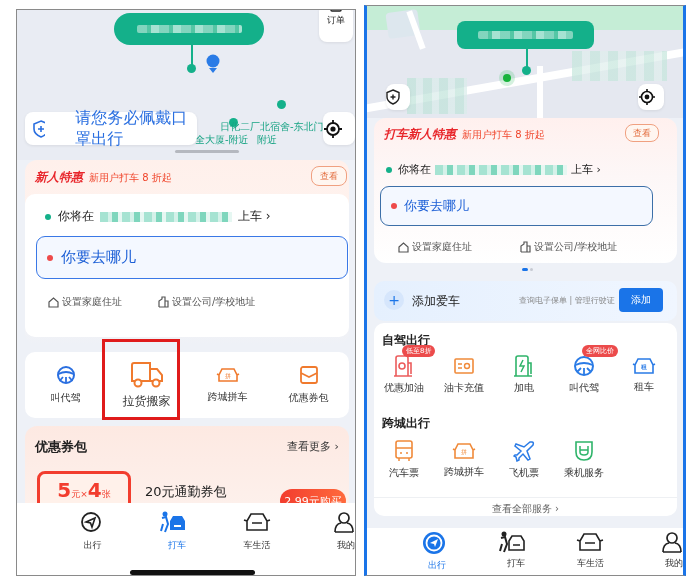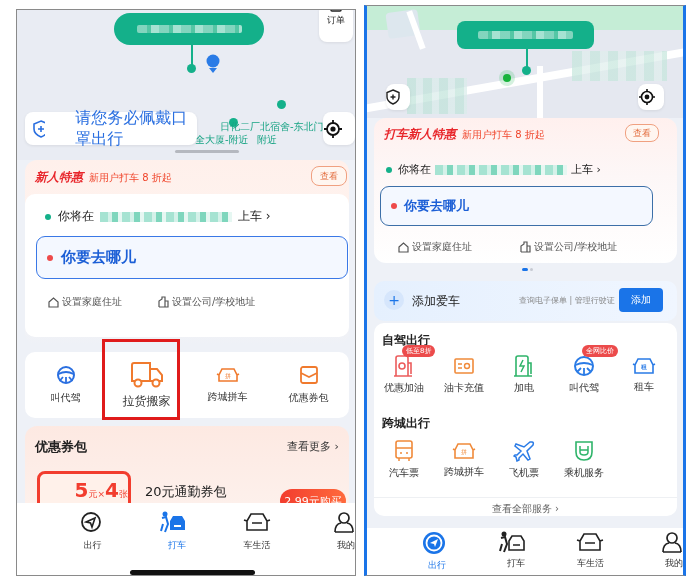--- a/index.html
+++ b/index.html
@@ -14,21 +14,21 @@
 .gdot{position:absolute;width:9px;height:9px;border-radius:50%;background:#14b08a}
 .sqbtn{position:absolute;background:#fff;border-radius:8px;display:flex;align-items:center;justify-content:flex-start;box-shadow:0 1px 3px rgba(0,0,0,.08)}
 .card{position:absolute;background:#fff;border-radius:10px}
 .promo{position:absolute;border-radius:12px;background:linear-gradient(180deg,#fff0eb,#fdf5f2 60%,#eef1f7)}
 .promo .t1{font-weight:bold;font-style:italic;color:#e8262b;font-size:12px}
 .promo .t2{color:#f0442a;font-size:10px;margin-left:6px}
 .chk{position:absolute;border:1px solid #f0a080;color:#e26a3a;border-radius:8px;font-size:9px;display:flex;align-items:center;justify-content:center;background:#fff6f0}
 .row{display:flex;align-items:center}
 .dot{display:inline-block;width:6px;height:6px;border-radius:50%}
 .mosaic{display:inline-block;height:10px;background:repeating-linear-gradient(90deg,#a6e3d2 0 8px,#d4f1e9 8px 12px,#7fd6bd 12px 18px,#e6f7f2 18px 22px)}
-.dest{position:absolute;border:1.5px solid #3a78e6;border-radius:9px;background:#f4f8ff;display:flex;align-items:center;padding-left:10px;color:#1c5fd6;font-weight:bold}
+.dest{position:absolute;border:1.5px solid #3a78e6;border-radius:9px;background:#f4f8ff;display:flex;align-items:center;padding-left:10px;color:#1c5fd6;font-weight:normal}
 .addr{position:absolute;display:flex;font-size:10px;color:#555}
 .addr span{display:flex;align-items:center;gap:3px}
 .svc{display:flex;flex-direction:column;align-items:center;justify-content:center;font-size:10px;color:#333;position:relative}
 .svc svg{display:block}
 .redbox{position:absolute;border:3px solid #e01b1b}
 .tabbar{position:absolute;left:0;width:100%;background:#fff;display:flex}
 .tab{flex:1;display:flex;flex-direction:column;align-items:flex-end;font-size:9px;color:#333}
 .badge{position:absolute;background:#ec4b4b;color:#fff;font-size:7px;border-radius:8px;padding:1px 4px;white-space:nowrap}
 .homebar{position:absolute;height:5px;background:#111;border-radius:3px}
 </style>
@@ -143,21 +143,21 @@
           <path d="M2 8 L10 12 L18 8" fill="none" stroke="#f07a2e" stroke-width="1.6"></path>
         </svg>
       <span style="margin-top:6px">优惠券包</span>
     </div>
   </div>
   <div class="redbox" style="left:85px;top:329px;width:78px;height:81px"></div>
 
   <div style="position:absolute;left:8px;top:416px;width:324px;height:110px;border-radius:12px;background:linear-gradient(180deg,#fde9e2,#fdf3ef)">
     <span style="position:absolute;left:10px;top:12px;font-size:13px;font-weight:bold;color:#222">优惠券包</span>
     <span style="position:absolute;right:10px;top:13px;font-size:11px;color:#333">查看更多 ›</span>
-    <div style="position:absolute;left:12px;top:45px;width:94px;height:60px;border:3px solid #f23d2e;border-radius:8px;background:#fff1ea;text-align:right;padding-top:4px">
+    <div style="position:absolute;left:12px;top:45px;width:94px;height:60px;border:3px solid #f23d2e;border-radius:8px;background:#fff1ea;text-align:center;padding-top:4px">
       <span style="font-size:20px;color:#f23d2e;font-weight:bold">5</span><span style="font-size:9px;color:#f23d2e">元</span><span style="font-size:9px;color:#f23d2e">×</span><span style="font-size:20px;color:#f23d2e;font-weight:bold">4</span><span style="font-size:9px;color:#f23d2e">张</span>
     </div>
     <span style="position:absolute;left:120px;top:57px;font-size:13px;color:#222">20元通勤券包</span>
     <div style="position:absolute;left:255px;top:63px;width:66px;height:24px;border-radius:12px;background:linear-gradient(90deg,#f23d2e,#ff6a3c);color:#fff;font-size:11px;display:flex;align-items:center;justify-content:center">2.99元购买</div>
   </div>
 
   <div class="tabbar" style="top:493px;height:74px">
     <div class="tab" style="padding-top:8px">
       <svg width="22" height="22">
           <circle cx="11" cy="11" r="9" fill="none" stroke="#222" stroke-width="1.8"></circle>

